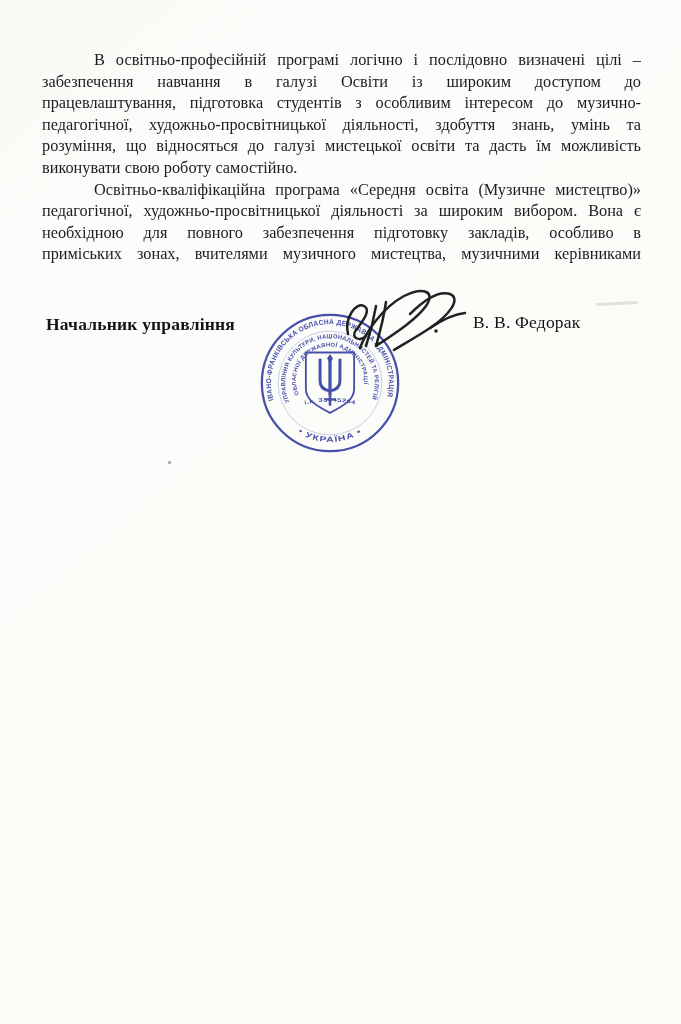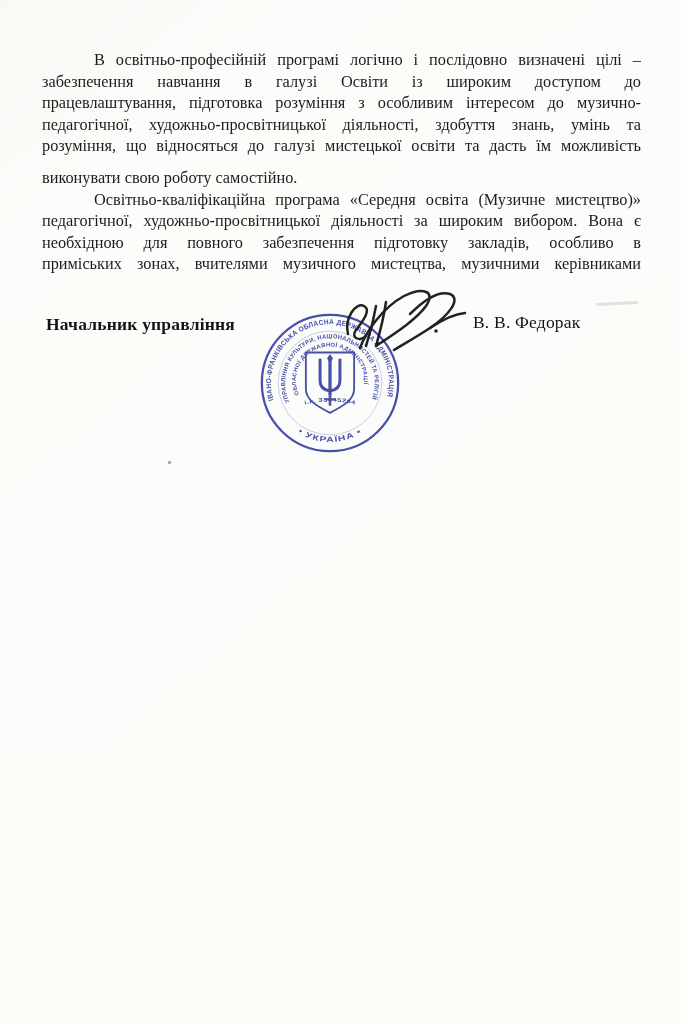--- a/index.html
+++ b/index.html
@@ -13,21 +13,21 @@
     overflow:hidden;
   }
   .body-text{
     position:absolute;left:42px;top:49px;width:599px;
     font-size:16.3px;line-height:21.6px;
     color:#1c1c1e;
   }
   .para{margin:0;padding:0;}
   .line{display:block;text-align:justify;text-align-last:justify;}
   .line.first{text-indent:52px;}
-  .line.last{text-align-last:left;margin-top:10px;}
+  .line.last{text-align-last:left;}
   .signoff-title{
     position:absolute;left:46px;top:314px;
     font-weight:bold;font-size:17.5px;letter-spacing:.2px;color:#141414;text-align:right;
   }
   .signoff-name{
     position:absolute;left:473px;top:312px;
     font-weight:normal;font-size:17.5px;letter-spacing:.2px;color:#141414;
   }
   .stamp-svg{position:absolute;left:259px;top:312px;width:142px;height:142px;opacity:.93;}
   .stamp-text{font-family:"Liberation Sans",sans-serif;font-weight:700;fill:#3a44a4;}
@@ -42,21 +42,21 @@
 </style>
 </head>
 <body>
 
 <div class="page">
 
   <div class="body-text">
     <p class="para">
       <span class="line first">В освітньо-професійній програмі логічно і послідовно визначені цілі –</span>
       <span class="line">забезпечення навчання в галузі Освіти із широким доступом до</span>
-      <span class="line">працевлаштування, підготовка розуміння з особливим інтересом до музично-</span>
+      <span class="line">працевлаштування, підготовка студентів з особливим інтересом до музично-</span>
       <span class="line">педагогічної, художньо-просвітницької діяльності, здобуття знань, умінь та</span>
       <span class="line">розуміння, що відносяться до галузі мистецької освіти та дасть їм можливість</span>
       <span class="line last">виконувати свою роботу самостійно.</span>
     </p>
     <p class="para">
       <span class="line first">Освітньо-кваліфікаційна програма «Середня освіта (Музичне мистецтво)»</span>
       <span class="line">педагогічної, художньо-просвітницької діяльності за широким вибором. Вона є</span>
       <span class="line">необхідною для повного забезпечення підготовку закладів, особливо в</span>
       <span class="line">приміських зонах, вчителями музичного мистецтва, музичними керівниками</span>
     </p>

